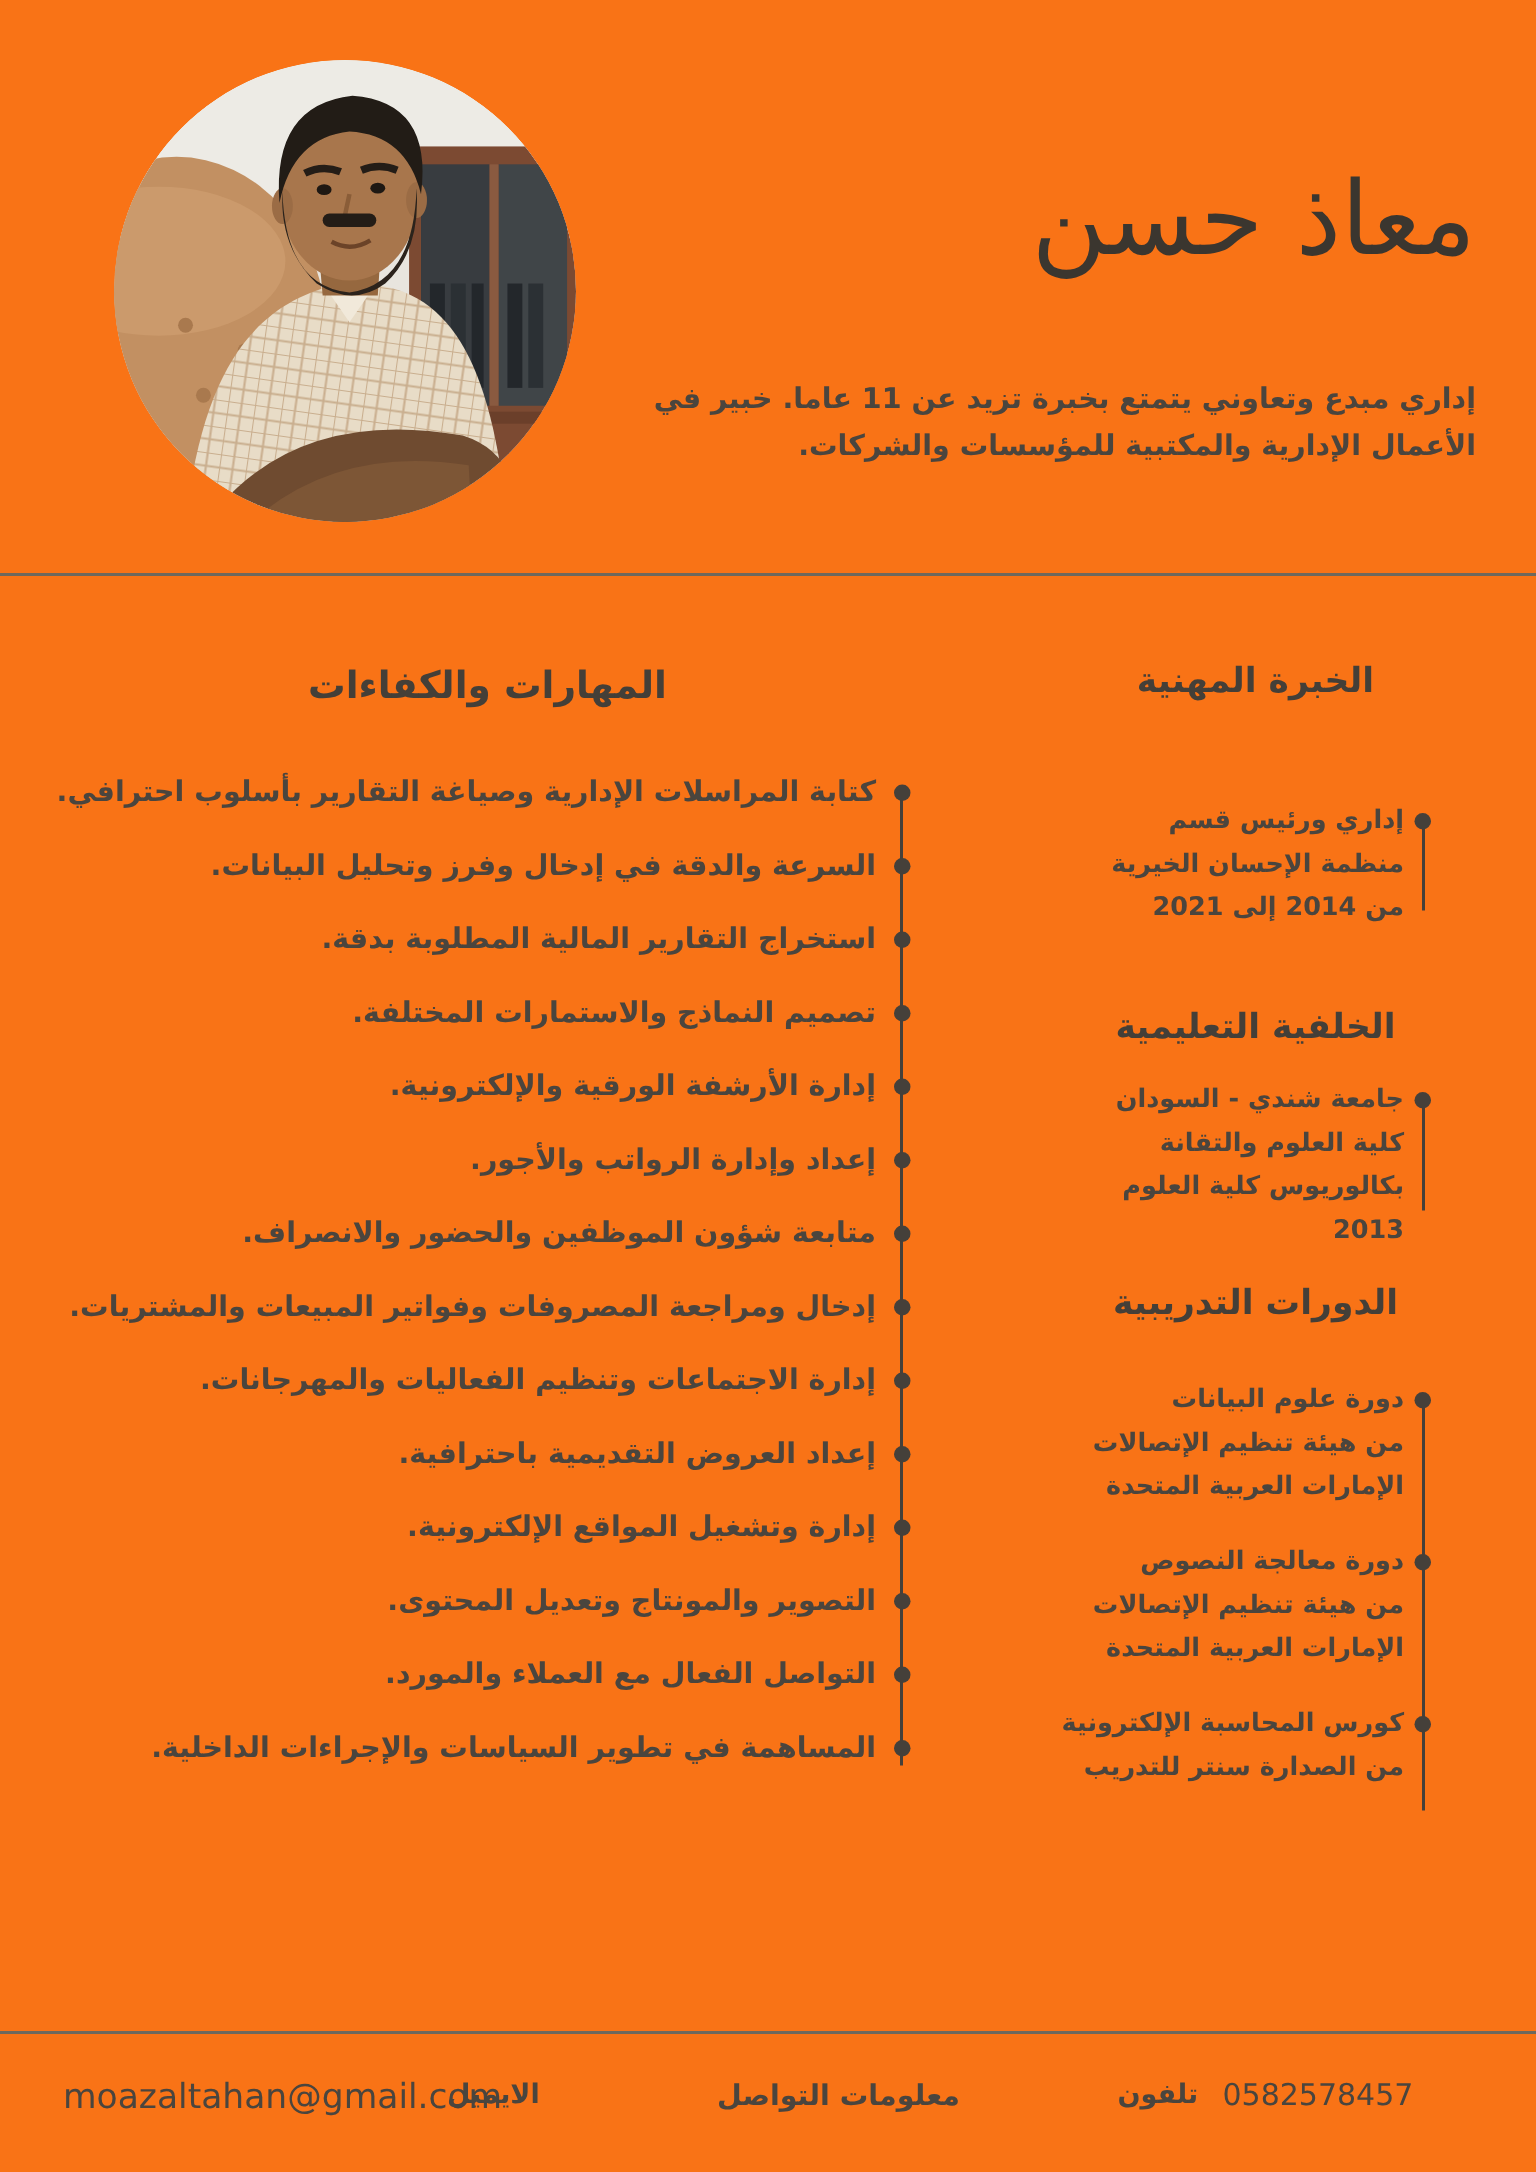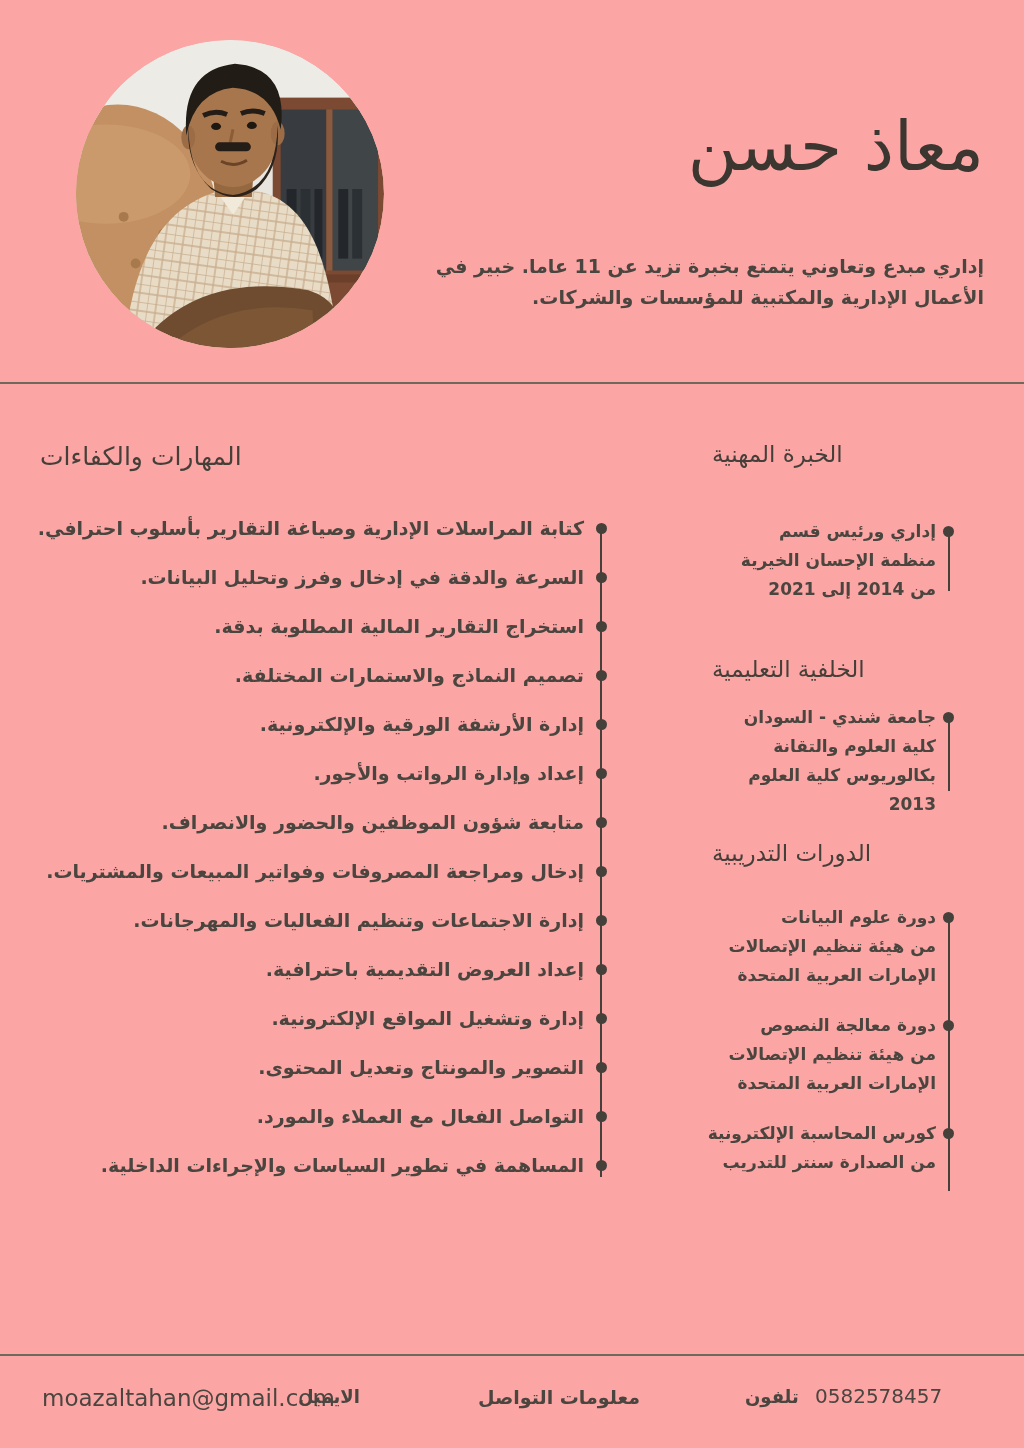--- a/index.html
+++ b/index.html
@@ -1,18 +1,18 @@
 <!DOCTYPE html>
 <html lang="ar"><head>
 <meta charset="utf-8">
 <style>
   html,body { margin:0; padding:0; background:#f2ecd9; }
   .page {
     position:relative; width:1024px; height:1448px;
-    background:#fca5a5; direction:rtl; overflow:hidden;
+    background:#f97316; direction:rtl; overflow:hidden;
     font-family:"DejaVu Sans", sans-serif; color:#4a453e;
   }
   
   .photo-wrap {
     position:absolute; left:76px; top:40px; width:308px; height:308px;
     border-radius:50%; overflow:hidden;
   }
   .photo-wrap svg { display:block; width:100%; height:100%; }
   .name {
     position:absolute; right:40px; top:58px; width:560px;
@@ -22,21 +22,21 @@
   .summary {
     position:absolute; right:40px; top:232px; width:552px;
     font-size:19px; font-weight:700; line-height:1.62; text-align:right;
     color:#4a453e;
   }
   .divider { position:absolute; left:0; width:1024px; height:2px; background:#6e685d; }
   .divider.top { top:382px; }
   .divider.bottom { top:1354px; }
 
   
-  .cal-title { font-weight:400; color:#443f38; text-align:left; }
+  .cal-title { font-weight:700; color:#443f38; text-align:center; }
 
   
   .skills { position:absolute; left:40px; top:420px; width:570px; }
   .skills .cal-title { font-size:25px; line-height:32px; padding-left:0; }
   .skills ul {
     list-style:none; margin:44px 0 0 0; padding:0 26px 0 0; position:relative;
   }
   .skills .tl-line { position:absolute; right:8px; top:12px; bottom:0; width:2px; background:#45403a; }
   .skills li {
     position:relative; font-size:19px; font-weight:700; line-height:23px;
@@ -56,21 +56,21 @@
   .sb-entry {
     position:relative; font-size:17px; font-weight:700; line-height:29px;
     text-align:right; margin-bottom:16px;
   }
   .sb-entry:last-child { margin-bottom:0; }
   .sb-entry span { display:block; white-space:nowrap; }
   .sb-entry .dot {
     position:absolute; right:-18px; top:9px; width:11px; height:11px;
     border-radius:50%; background:#45403a;
   }
-  .sec-exp .sb-entries { margin-top:48px; }
+  .sec-exp .sb-entries { margin-top:64px; }
   .sec-exp .sb-line { bottom:13px; }
   .sec-edu { margin-top:50px; }
   .sec-edu .sb-entries { margin-top:16px; }
   .sec-edu .sb-line { bottom:28px; }
   .sec-courses { margin-top:10px; }
   .sec-courses .sb-entries { margin-top:35px; }
   .sec-courses .sb-line { bottom:-14px; }
   .sec-courses .sb-entry { margin-bottom:21px; }
   .sec-courses .sb-entry:last-child { margin-bottom:12px; }
 

